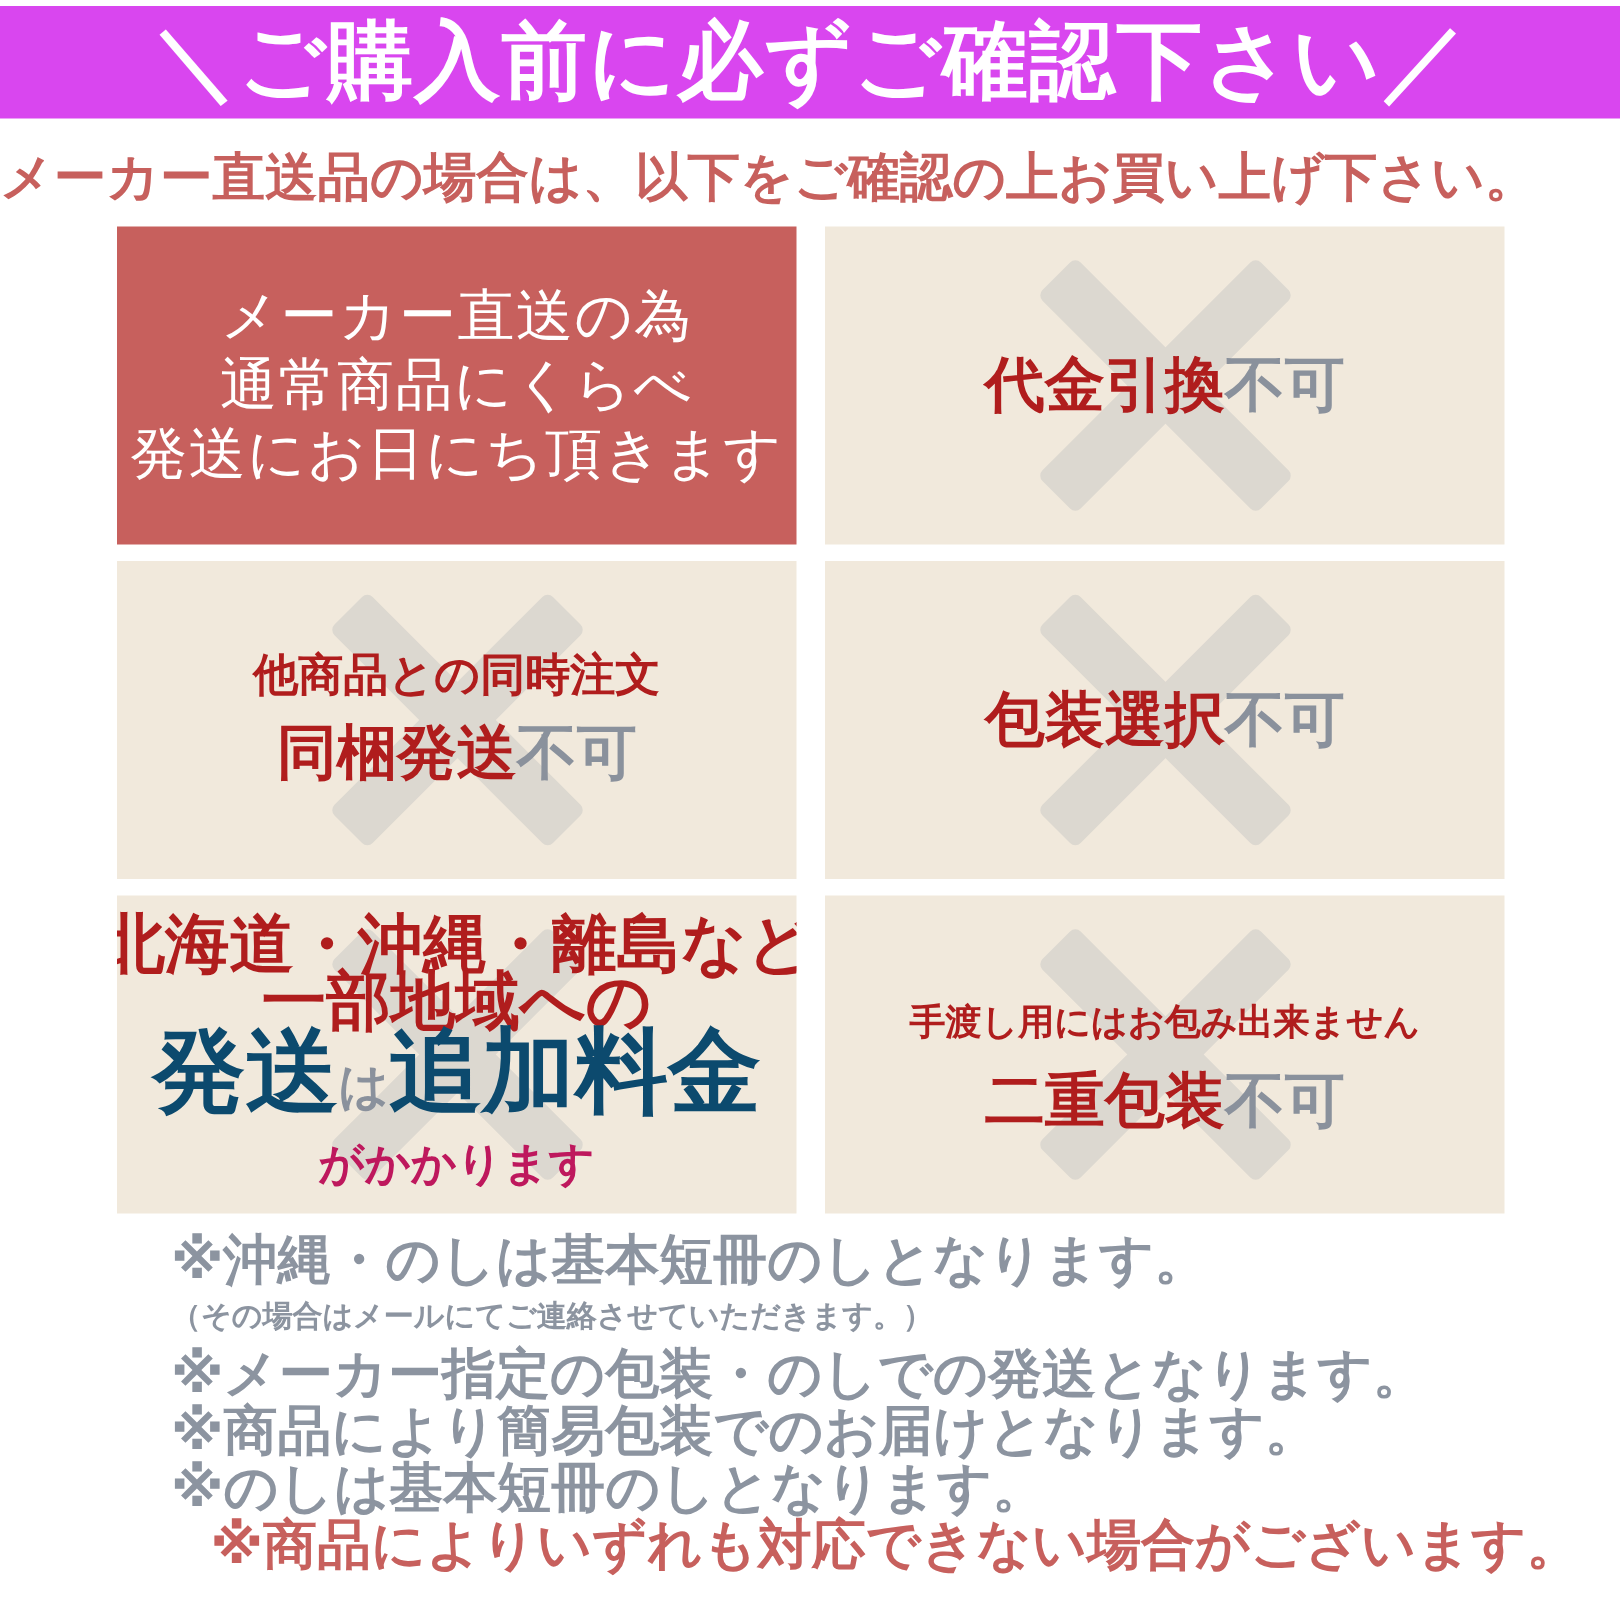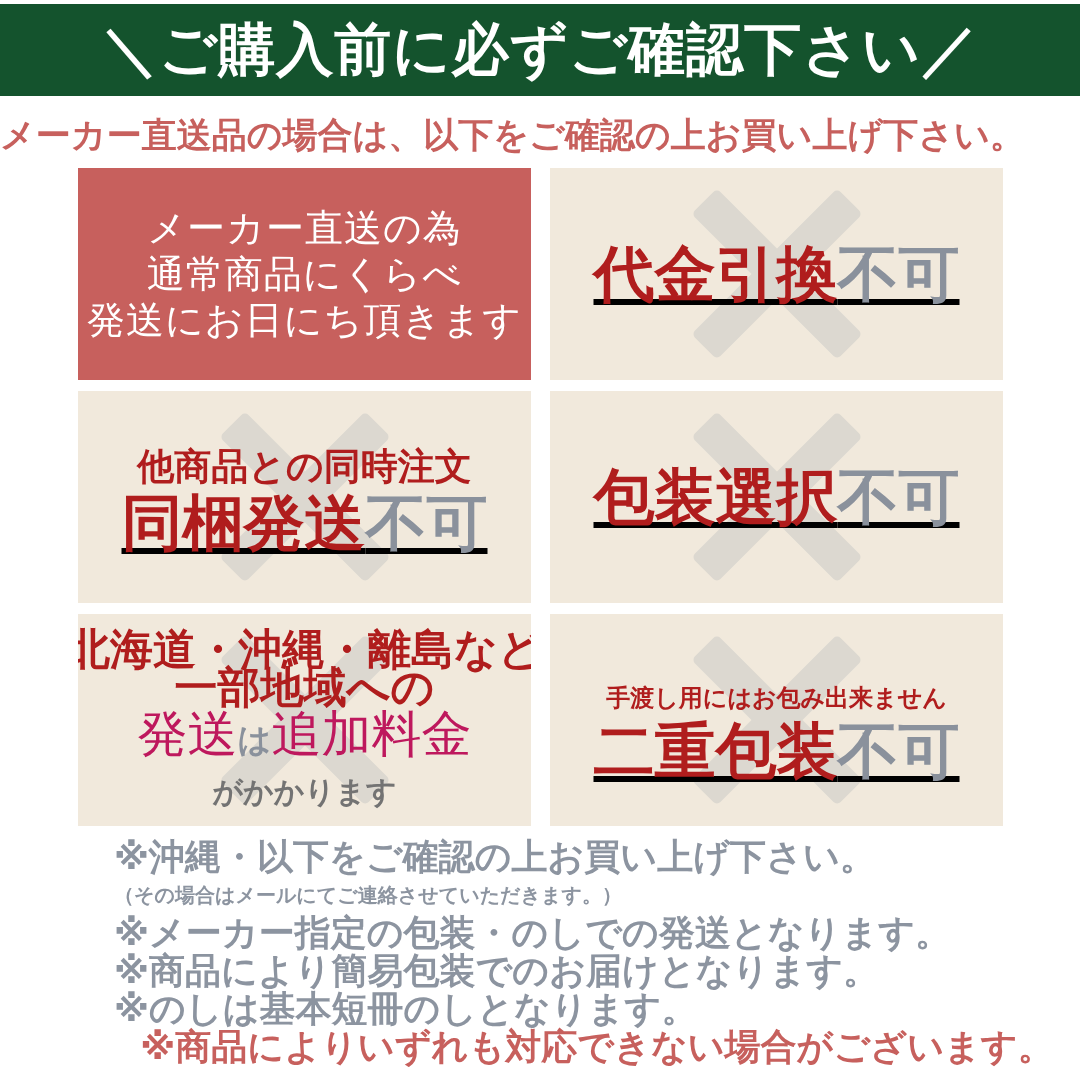--- a/index.html
+++ b/index.html
@@ -10,22 +10,22 @@
   }
   body {
     width: 1080px;
     height: 1080px;
     overflow: hidden;
     position: relative;
   }
   
   .banner {
     margin-top: 4px;
-    height: 92px;
-    background: #14532d;
+    height: 75px;
+    background: #d946ef;
     display: flex;
     align-items: center;
     justify-content: center;
   }
   .banner-title {
     color: #ffffff;
     font-size: 57px;
     font-weight: 600;
     letter-spacing: 1px;
     white-space: nowrap;
@@ -89,60 +89,59 @@
   .white-lines {
     color: #ffffff;
     font-size: 38px;
     font-weight: 500;
     line-height: 46px;
     text-align: left;
     letter-spacing: 1px;
     white-space: nowrap;
   }
   .main-line {
-    font-size: 61px;
+    font-size: 40px;
     font-weight: 700;
     letter-spacing: 0px;
     white-space: nowrap;
     line-height: 58px;
-    text-decoration: underline;
   }
   .main-red  { color: #b01d1d; }
   .main-gray { color: #8a919c; }
   .small-red {
     color: #b01d1d;
-    font-size: 37px;
+    font-size: 30px;
     font-weight: 600;
     letter-spacing: 0px;
     margin-bottom: 2px;
     white-space: nowrap;
   }
   .b5-line {
     color: #b01d1d;
     font-size: 43px;
     font-weight: 600;
     line-height: 38px;
     white-space: nowrap;
   }
   .b5-bigline {
     line-height: 56px;
     white-space: nowrap;
   }
   .b5-big {
-    color: #be185d;
-    font-size: 50px;
-    font-weight: 400;
+    color: #0c4a6e;
+    font-size: 62px;
+    font-weight: 700;
   }
   .b5-ha {
     color: #8a919c;
     font-size: 33px;
     font-weight: 700;
   }
   .b5-tail {
-    color: #737373;
+    color: #be185d;
     font-size: 30px;
     font-weight: 700;
     line-height: 36px;
     white-space: nowrap;
   }
   .b6-small { font-size: 24px; margin-bottom: 8px; margin-top: 22px; }
   
   .notes {
     margin: 12px 0 0 114px;
   }
@@ -207,21 +206,21 @@
 
     <div class="box">
       <div class="xmark"></div>
       <div class="small-red b6-small">手渡し用にはお包み出来ません</div>
       <div class="main-line"><span class="main-red">二重包装</span><span class="main-gray">不可</span></div>
     </div>
 
   </div>
 
   <div class="notes">
-    <div class="note">※沖縄・以下をご確認の上お買い上げ下さい。</div>
+    <div class="note">※沖縄・のしは基本短冊のしとなります。</div>
     <div class="note note-paren">（その場合はメールにてご連絡させていただきます。）</div>
     <div class="note">※メーカー指定の包装・のしでの発送となります。</div>
     <div class="note">※商品により簡易包装でのお届けとなります。</div>
     <div class="note">※のしは基本短冊のしとなります。</div>
     <div class="note note-red">※商品によりいずれも対応できない場合がございます。</div>
   </div>
 
 </div>
 
 </body></html>

